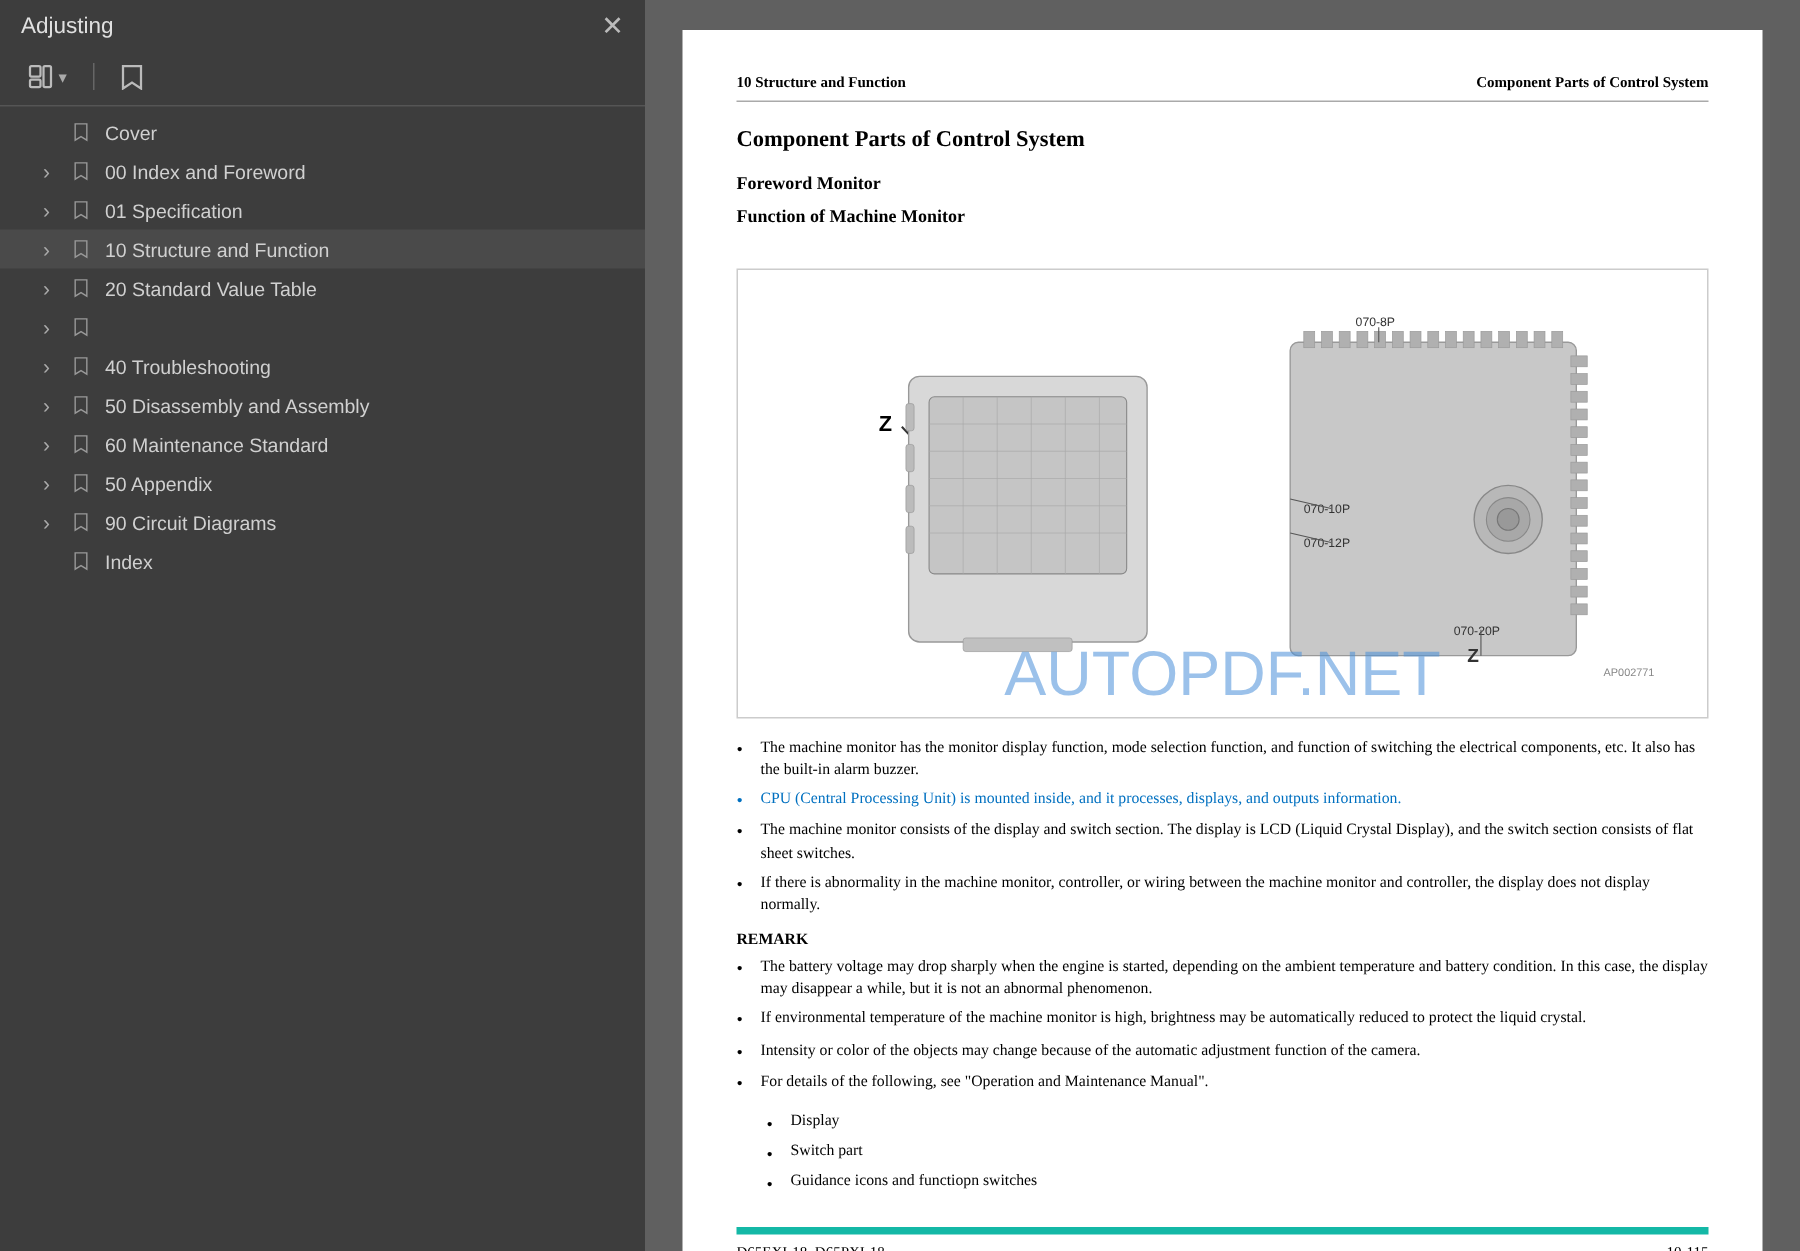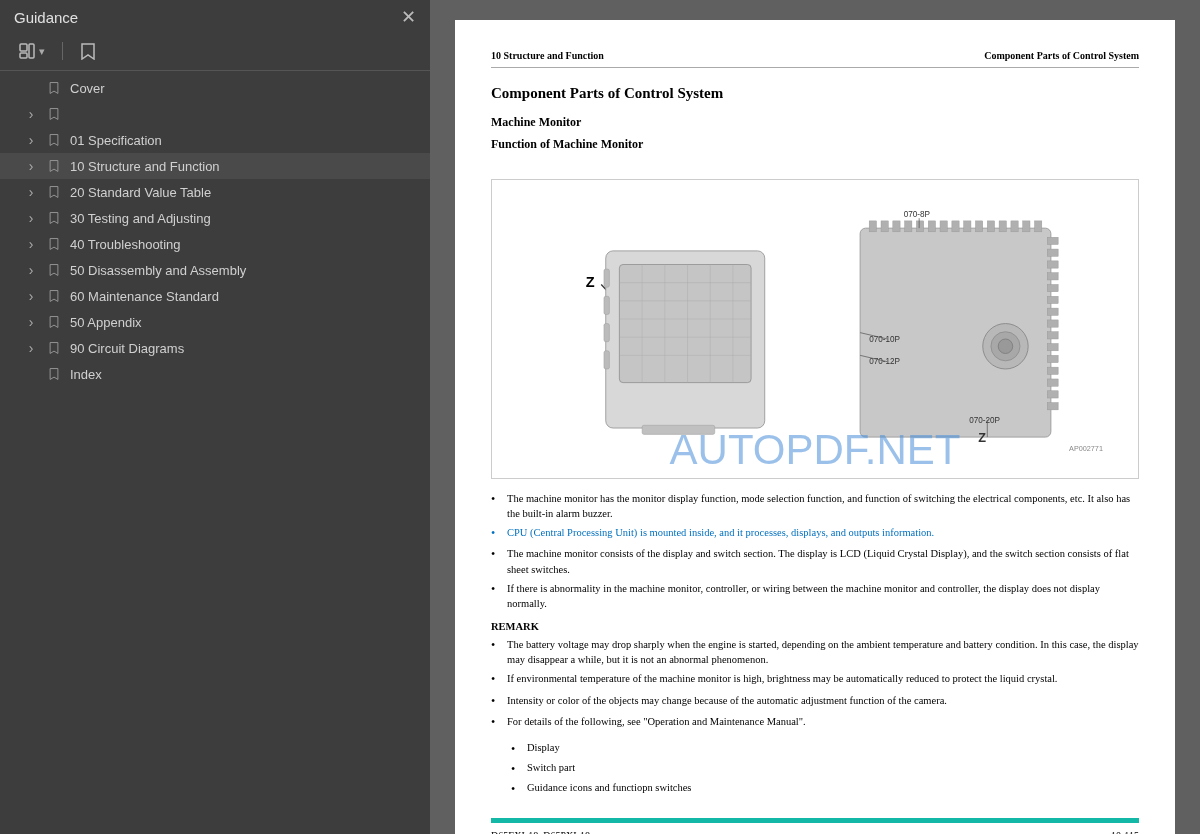--- a/index.html
+++ b/index.html
@@ -270,21 +270,21 @@
       border-top: 5px solid #14b8a6;
       padding-top: 5px;
       font-size: 10px;
     }
   </style>
 </head>
 <body>
 
 <div id="sidebar">
   <div id="sidebar-header">
-    <span id="sidebar-title">Guidance</span>
+    <span id="sidebar-title">Adjusting</span>
     <button id="sidebar-close">✕</button>
   </div>
   <div id="sidebar-toolbar">
     <button class="toolbar-btn">
       <svg width="20" height="20" viewBox="0 0 20 20" fill="none" stroke="#bbb" stroke-width="1.5">
         <rect x="3" y="3" width="7" height="7" rx="1"></rect>
         <rect x="3" y="12" width="7" height="5" rx="1"></rect>
         <rect x="12" y="3" width="5" height="14" rx="1"></rect>
       </svg>
       <span style="font-size:11px;color:#aaa;margin-left:2px">▾</span>
@@ -307,20 +307,21 @@
         </span>
         <span class="bookmark-label">Cover</span>
       </div>
       <div class="bookmark-item">
         <span class="expand-btn" style="font-size: 14px;">›</span>
         <span class="bookmark-icon">
           <svg viewBox="0 0 14 18">
             <path d="M2 2h10v14l-5-3-5 3V2z" stroke="#999" stroke-width="1.2" fill="none"></path>
           </svg>
         </span>
+        <span class="bookmark-label">00 Index and Foreword</span>
       </div>
       <div class="bookmark-item">
         <span class="expand-btn" style="font-size: 14px;">›</span>
         <span class="bookmark-icon">
           <svg viewBox="0 0 14 18">
             <path d="M2 2h10v14l-5-3-5 3V2z" stroke="#999" stroke-width="1.2" fill="none"></path>
           </svg>
         </span>
         <span class="bookmark-label">01 Specification</span>
       </div>
@@ -342,21 +343,20 @@
         </span>
         <span class="bookmark-label">20 Standard Value Table</span>
       </div>
       <div class="bookmark-item">
         <span class="expand-btn" style="font-size: 14px;">›</span>
         <span class="bookmark-icon">
           <svg viewBox="0 0 14 18">
             <path d="M2 2h10v14l-5-3-5 3V2z" stroke="#999" stroke-width="1.2" fill="none"></path>
           </svg>
         </span>
-        <span class="bookmark-label">30 Testing and Adjusting</span>
       </div>
       <div class="bookmark-item">
         <span class="expand-btn" style="font-size: 14px;">›</span>
         <span class="bookmark-icon">
           <svg viewBox="0 0 14 18">
             <path d="M2 2h10v14l-5-3-5 3V2z" stroke="#999" stroke-width="1.2" fill="none"></path>
           </svg>
         </span>
         <span class="bookmark-label">40 Troubleshooting</span>
       </div>
@@ -412,21 +412,21 @@
   <div id="page">
 
     <div id="watermark">AUTOPDF.NET</div>
 
     <div class="page-header">
       <span class="page-header-left">10 Structure and Function</span>
       <span class="page-header-right">Component Parts of Control System</span>
     </div>
 
     <div class="section-title">Component Parts of Control System</div>
-    <div class="sub-title">Machine Monitor</div>
+    <div class="sub-title">Foreword Monitor</div>
     <div class="sub-sub-title">Function of Machine Monitor</div>
 
     <div class="diagram-box">
       <div class="diagram-inner">
         <svg viewBox="0 0 640 280" class="diagram-svg">
 
           <text x="68" y="95" font-size="16" font-weight="bold" font-family="Arial">Z</text>
           <line x1="85" y1="92" x2="100" y2="108" stroke="#333" stroke-width="1.5" marker-end="url(#arrow)"></line>
           <defs>
             <marker id="arrow" markerWidth="8" markerHeight="8" refX="6" refY="3" orient="auto">

